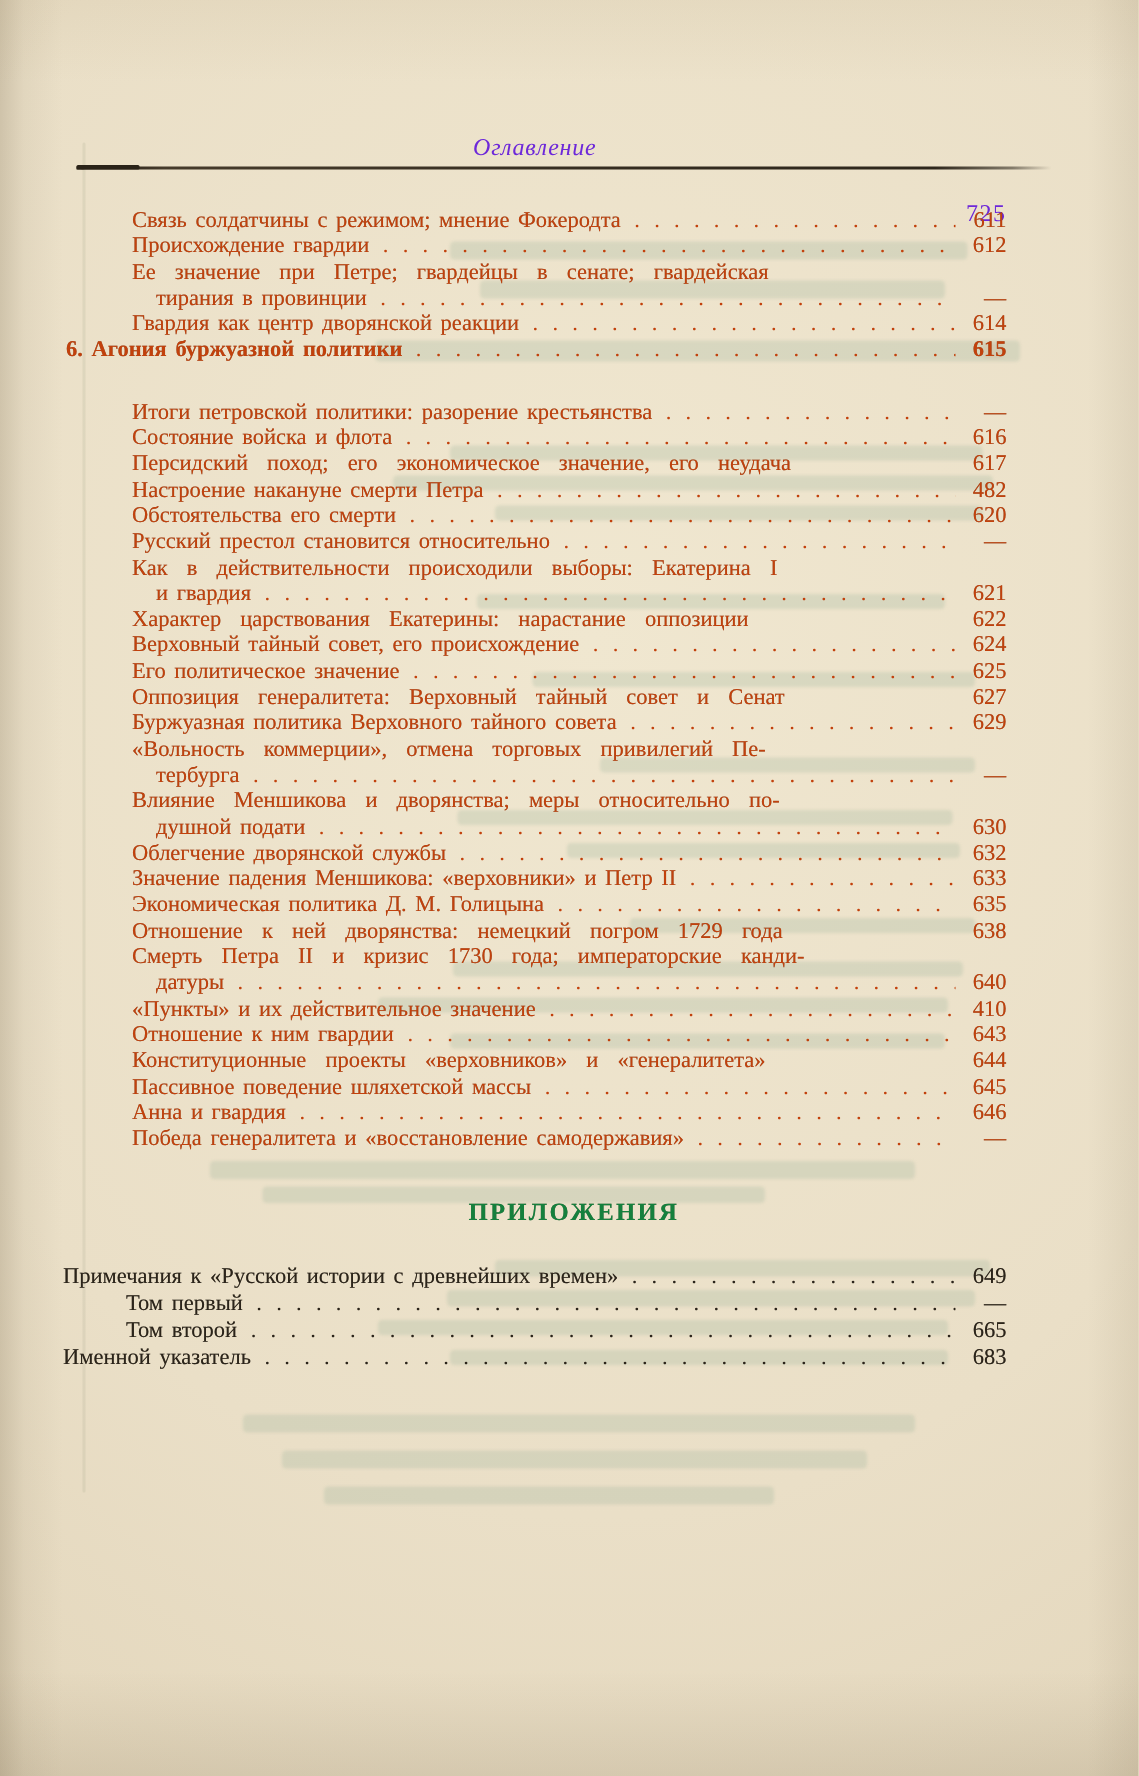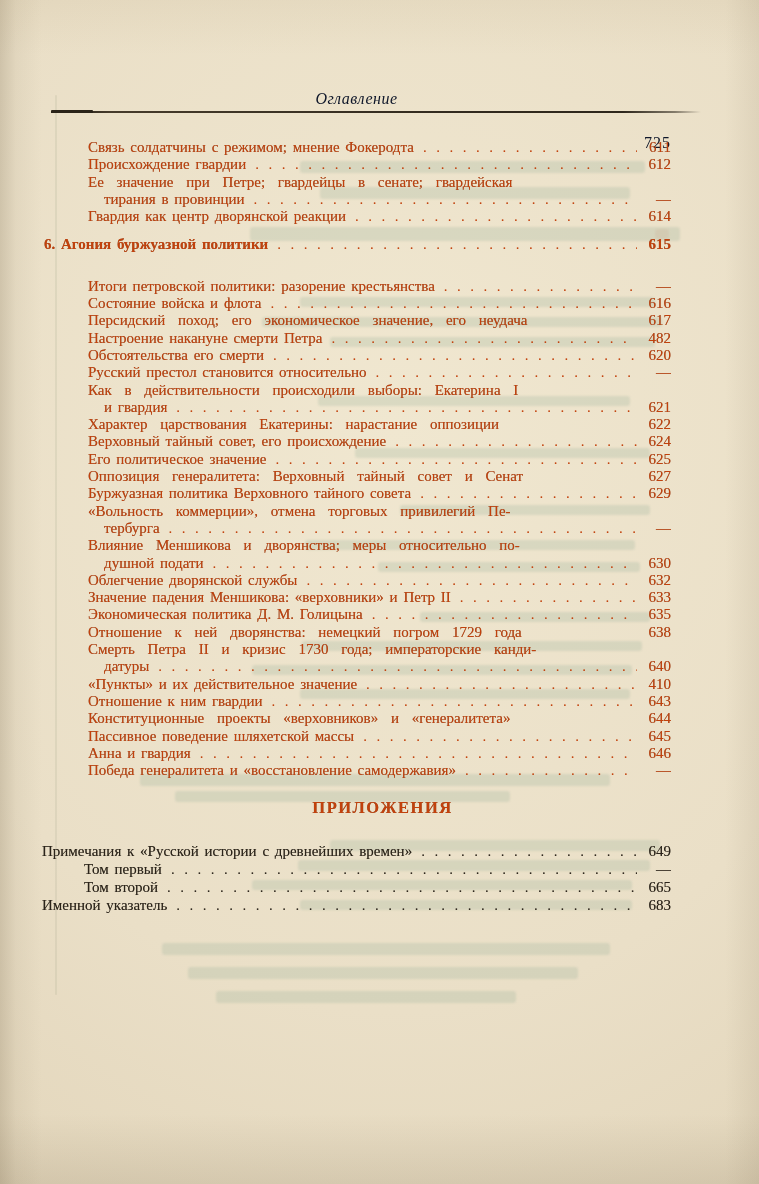--- a/index.html
+++ b/index.html
@@ -24,21 +24,21 @@
   .ink-speck{
     position:absolute;left:53px;top:110px;width:4px;height:3px;border-radius:50%;
     background:rgba(58,46,32,.6);
   }
   .ghost{position:absolute;inset:0;filter:blur(1.2px);pointer-events:none;}
   .ghost div{position:absolute;border-radius:3px;background:rgba(130,163,140,.20);}
   .ghost div.red{background:rgba(196,148,126,.18);}
 
   .running-head{
     position:absolute;left:42px;top:90px;width:629px;height:20px;
-    color:#0f172a;
+    color:#6d28d9;
   }
   .running-title{
     position:absolute;left:0;right:0;text-align:center;
     font-style:italic;font-size:16px;letter-spacing:.5px;
   }
   .running-folio{
     position:absolute;right:0;top:0;font-size:16px;letter-spacing:1px;margin-top:44px;
   }
   .head-rule{
     position:absolute;left:51px;top:111px;width:650px;height:2px;
@@ -66,21 +66,21 @@
   .i-cont{padding-left:62px;}
   .i-section{padding-left:2px;}
   .i-flush{padding-left:0;}
   .i-flush2{padding-left:42px;}
   .bold .t, .bold .page{font-weight:700;}
   .just .t{word-spacing:9px;}
 
   .appendix-heading{
     position:absolute;left:42px;top:798px;width:629px;
     text-align:center;font-weight:700;font-size:16.5px;letter-spacing:1.5px;
-    color:#c2410c;transform:translateX(26px);
+    color:#15803d;transform:translateX(26px);
     text-shadow:0 0 .4px rgba(43,36,26,.55);
   }
   .appendix{
     position:absolute;left:42px;top:842px;width:629px;
     color:#2b241a;font-size:15px;line-height:18px;word-spacing:2px;
   }
 </style>
 </head>
 <body>
 
@@ -143,21 +143,21 @@
       <div class="row i-cont">
         <span class="t">тирания в провинции</span>
         <span class="leader"></span>
         <span class="page">—</span>
       </div>
       <div class="row i-entry">
         <span class="t">Гвардия как центр дворянской реакции</span>
         <span class="leader"></span>
         <span class="page">614</span>
       </div>
-      <div class="row i-section bold" style="margin-top: 11px;">
+      <div class="row i-section bold" style="">
         <span class="t">6. Агония  буржуазной  политики</span>
         <span class="leader"></span>
         <span class="page">615</span>
       </div>
       <div class="row i-entry" style="margin-top: 24px; align-items: flex-end;">
         <span class="t">Итоги петровской политики:  разорение  крестьянства</span>
         <span class="leader"></span>
         <span class="page">—</span>
       </div>
       <div class="row i-entry">

